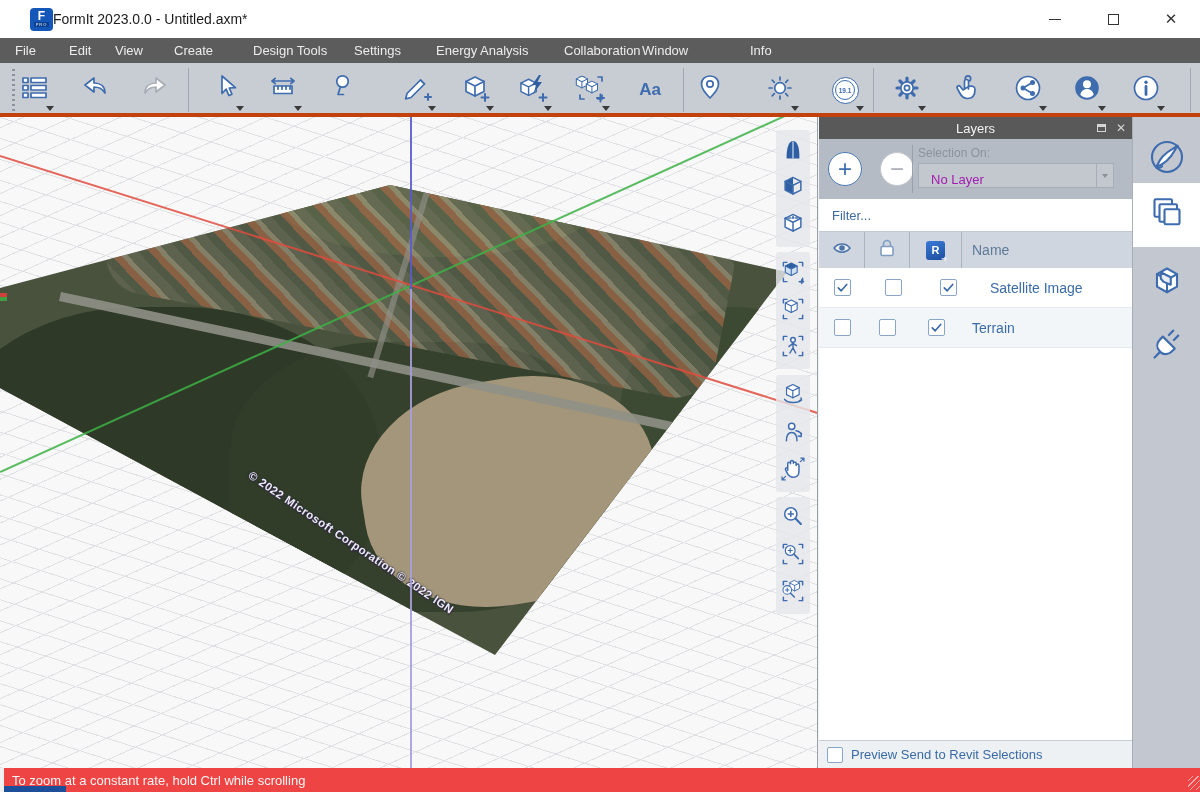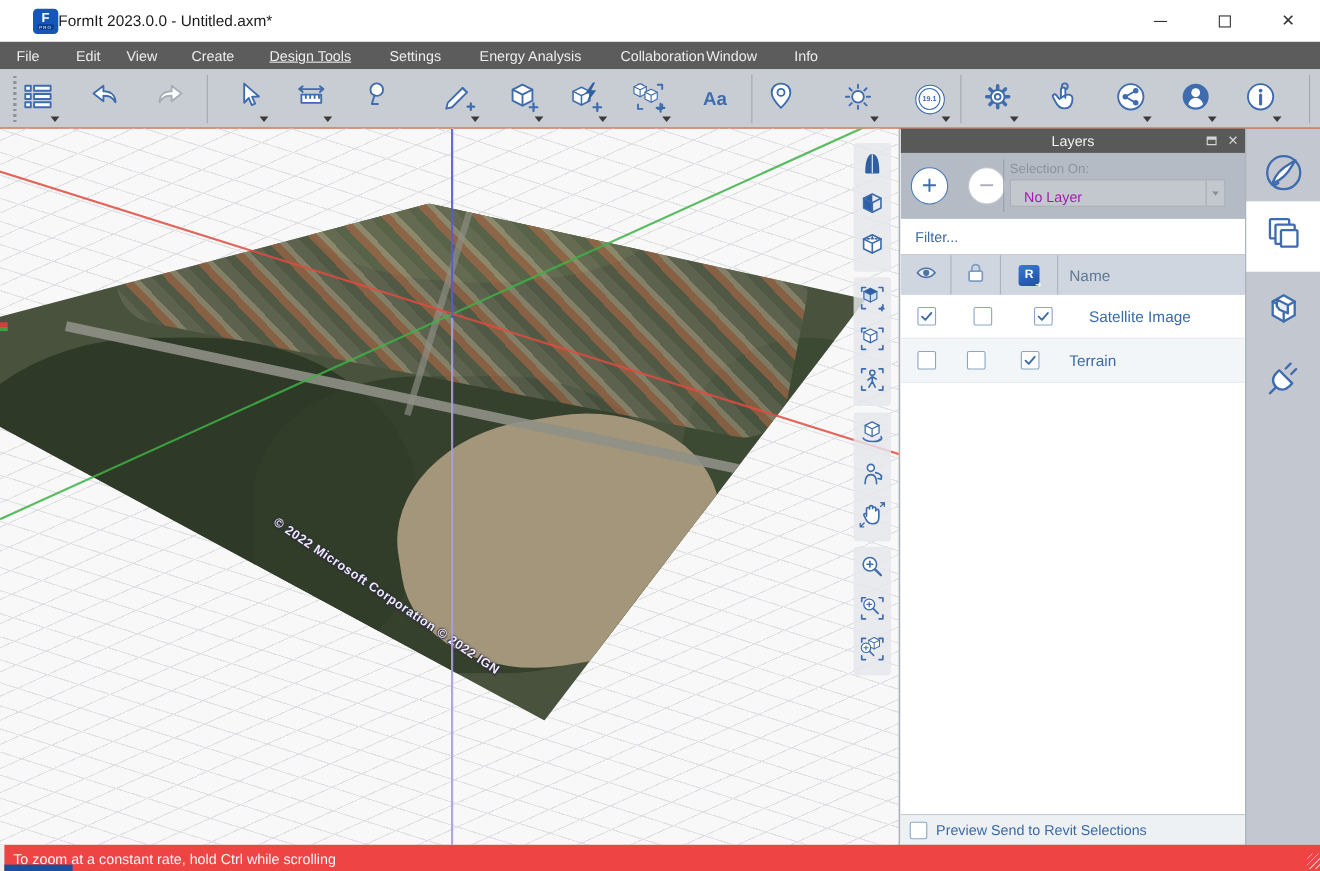--- a/index.html
+++ b/index.html
@@ -15,21 +15,21 @@
   .win-controls { position:absolute; right:0; top:0; height:38px; display:flex; }
   .win-btn { width:58px; height:38px; display:flex; align-items:center; justify-content:center; color:#333; font-size:15px; }
   .win-btn .sq { width:11px; height:11px; border:1.4px solid #333; }
   .win-btn .mn { width:12px; height:0; border-top:1.6px solid #333; display:block; }
 
   
   .menubar { position:absolute; left:0; top:38px; width:1200px; height:25px; background:#5c5c5c; }
   .menu-item { position:absolute; top:0; height:25px; line-height:25px; color:#ececec; font-size:13px; cursor:default; }
 
   
-  .toolbar { position:absolute; left:0; top:63px; width:1200px; height:54px; background:#c8ccd3; border-bottom:1px solid #c2410c; }
+  .toolbar { position:absolute; left:0; top:63px; width:1200px; height:54px; background:#c8ccd3; border-bottom:4px solid #c2410c; }
   .tb-handle { position:absolute; left:12px; top:6px; width:3px; height:42px;
     background-image:repeating-linear-gradient(#8d939b 0 2px, transparent 2px 5px); }
   .tb-btn { position:absolute; top:4px; width:44px; height:46px; display:flex; align-items:center; justify-content:center; border-radius:3px; }
   .tb-btn svg { width:32px; height:32px; }
   .tb-sep { position:absolute; top:5px; width:1px; height:44px; background:#a3a8b0; }
   .caret { position:absolute; right:3px; bottom:2px; width:0; height:0; border-left:4px solid transparent; border-right:4px solid transparent; border-top:5px solid #3a3a3a; }
   .tb-label { font-size:17px; font-weight:bold; color:#3E6CAE; letter-spacing:0; }
   .ring-outer { width:27px; height:27px; border:1.7px solid #3E6CAE; border-radius:50%; background:#fff; display:flex; align-items:center; justify-content:center; }
   .ring-inner { width:20px; height:20px; border:1.2px solid #3E6CAE; border-radius:50%; display:flex; align-items:center; justify-content:center; font-size:6.5px; font-weight:bold; color:#3E6CAE; }
 
@@ -140,26 +140,26 @@
           <span>✕</span>
         </div>
     </div>
   </div>
 
   <div class="menubar" id="menubar">
       <div class="menu-item" style="left: 15px;">File</div>
       <div class="menu-item" style="left: 69px;">Edit</div>
       <div class="menu-item" style="left: 115px;">View</div>
       <div class="menu-item" style="left: 174px;">Create</div>
-      <div class="menu-item" style="left: 245px; text-decoration: underline;">Design Tools</div>
+      <div class="menu-item" style="left: 253px;">Design Tools</div>
       <div class="menu-item" style="left: 354px;">Settings</div>
       <div class="menu-item" style="left: 436px;">Energy Analysis</div>
       <div class="menu-item" style="left: 564px;">Collaboration</div>
       <div class="menu-item" style="left: 642px;">Window</div>
-      <div class="menu-item" style="left: 722px;">Info</div>
+      <div class="menu-item" style="left: 750px;">Info</div>
     </div>
 
   <div class="toolbar" id="toolbar">
     <div class="tb-handle"></div>
   <div class="tb-sep" style="left: 188px;"></div>
       <div class="tb-sep" style="left: 683px;"></div>
       <div class="tb-sep" style="left: 873px;"></div>
       <div class="tb-sep" style="left: 1190px;"></div>
       <div class="tb-btn" style="left: 13px;">
         <span><svg viewBox="0 0 32 32" fill="none" stroke="#3E6CAE" stroke-width="1.7" stroke-linecap="round" stroke-linejoin="round">

